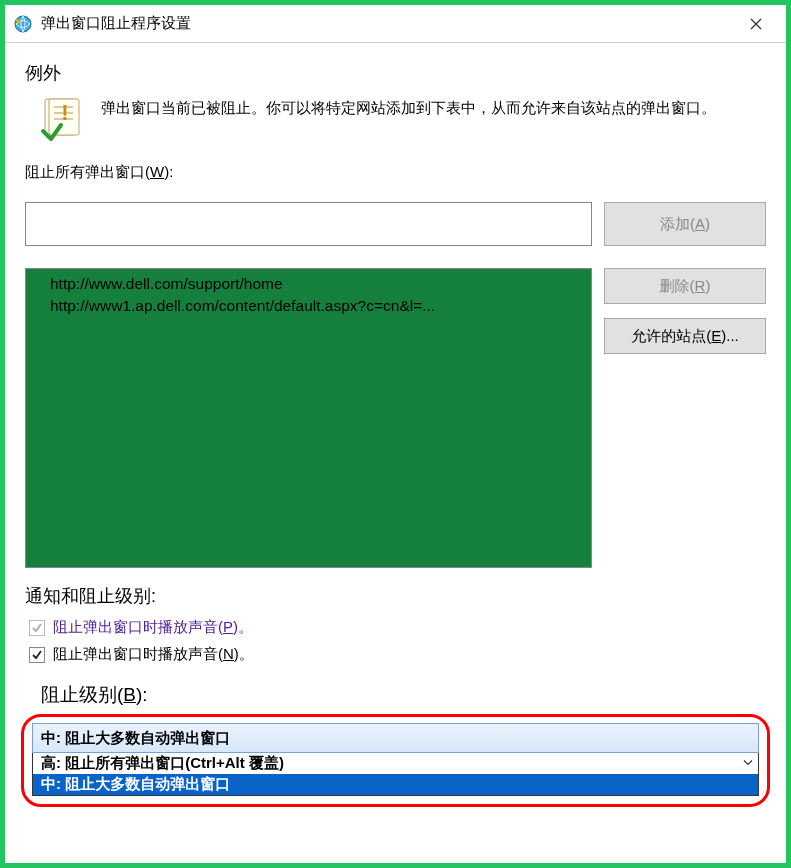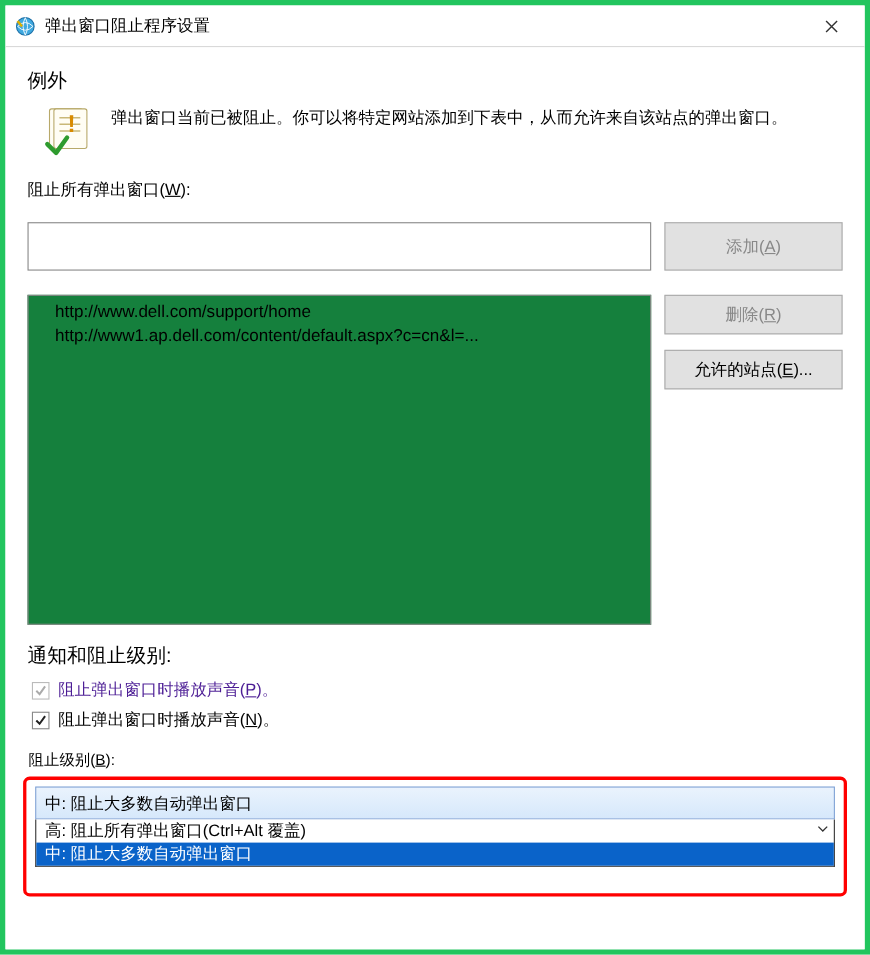--- a/index.html
+++ b/index.html
@@ -158,28 +158,29 @@
       align-items: center;
       justify-content: center;
       background: #fff;
     }
     .checkbox.disabled {
       border-color: #bbb;
     }
     .checkbox svg { display: block; }
     .cb-label-disabled { color: #4c1d95; }
     .level-label {
-      margin: 18px 0 6px 1px;
-      font-size: 14px;
+      margin: 18px 0 6px 16px;
+      font-size: 19px;
     }
     .highlight-box {
       border: 3px solid #ff0000;
-      border-radius: 6px;
-      padding: 6px 8px 24px 8px;
+      border-radius: 20px;
+      padding: 6px 8px 8px 8px;
       margin: 0 -4px;
+      font-weight: bold;
     }
     .combo {
       position: relative;
     }
     .combo-display {
       height: 30px;
       border: 1px solid #7a9fd4;
       background: linear-gradient(#eaf3fd, #d6e8fb);
       display: flex;
       align-items: center;

